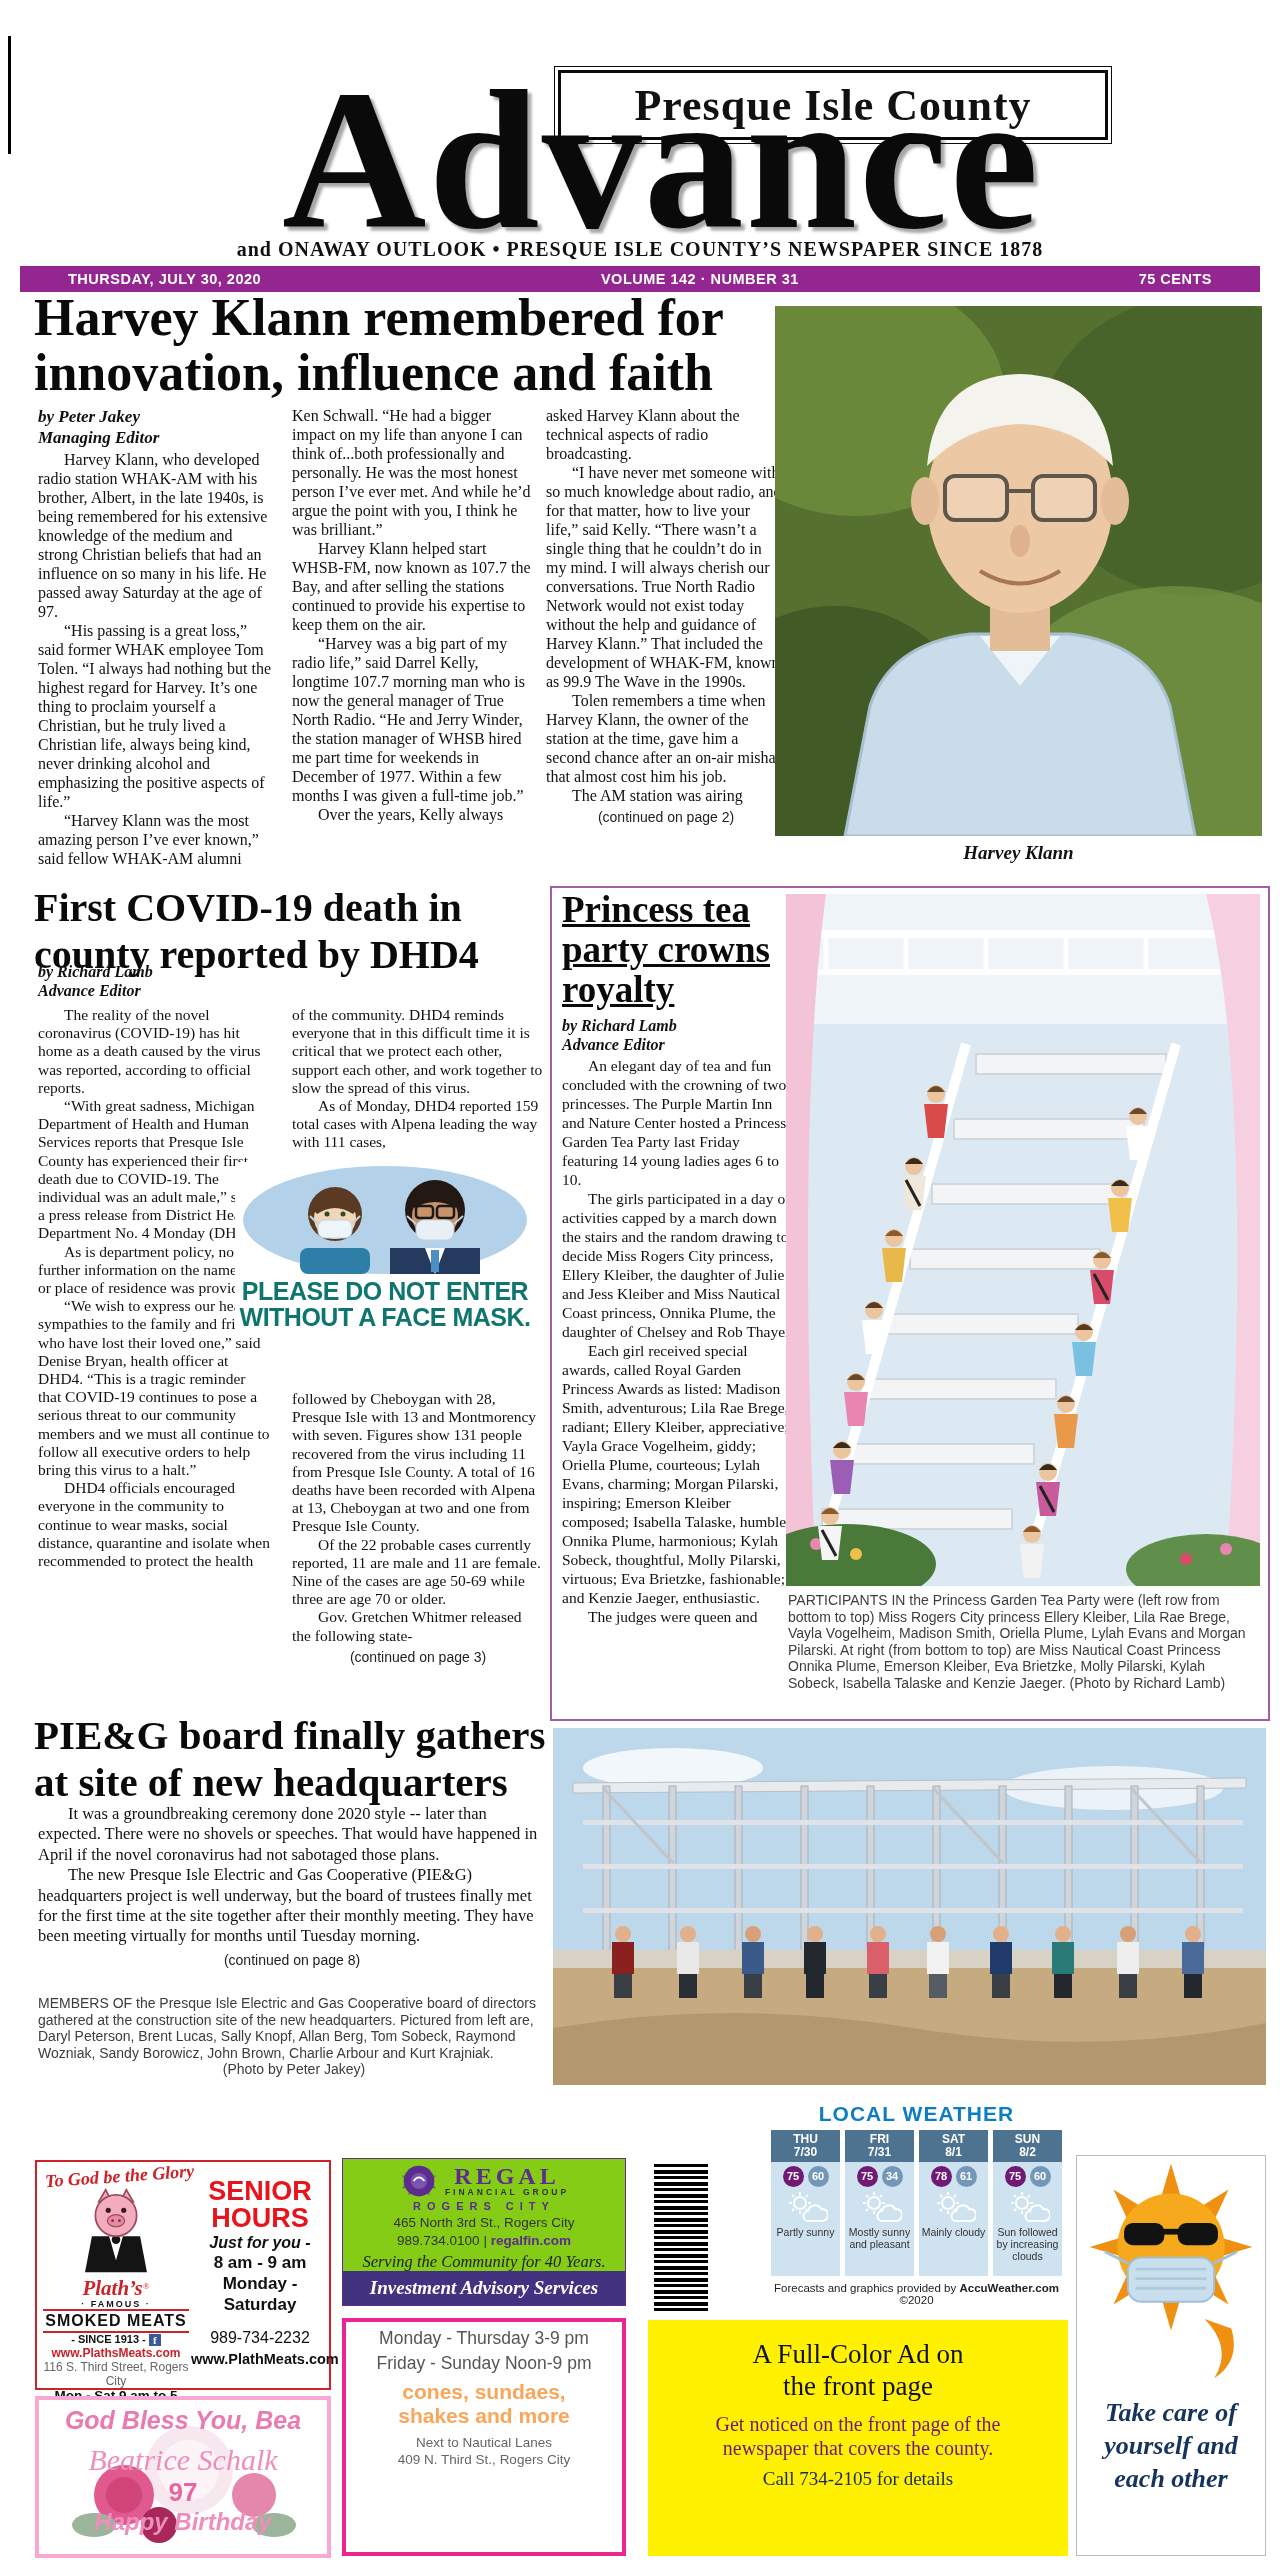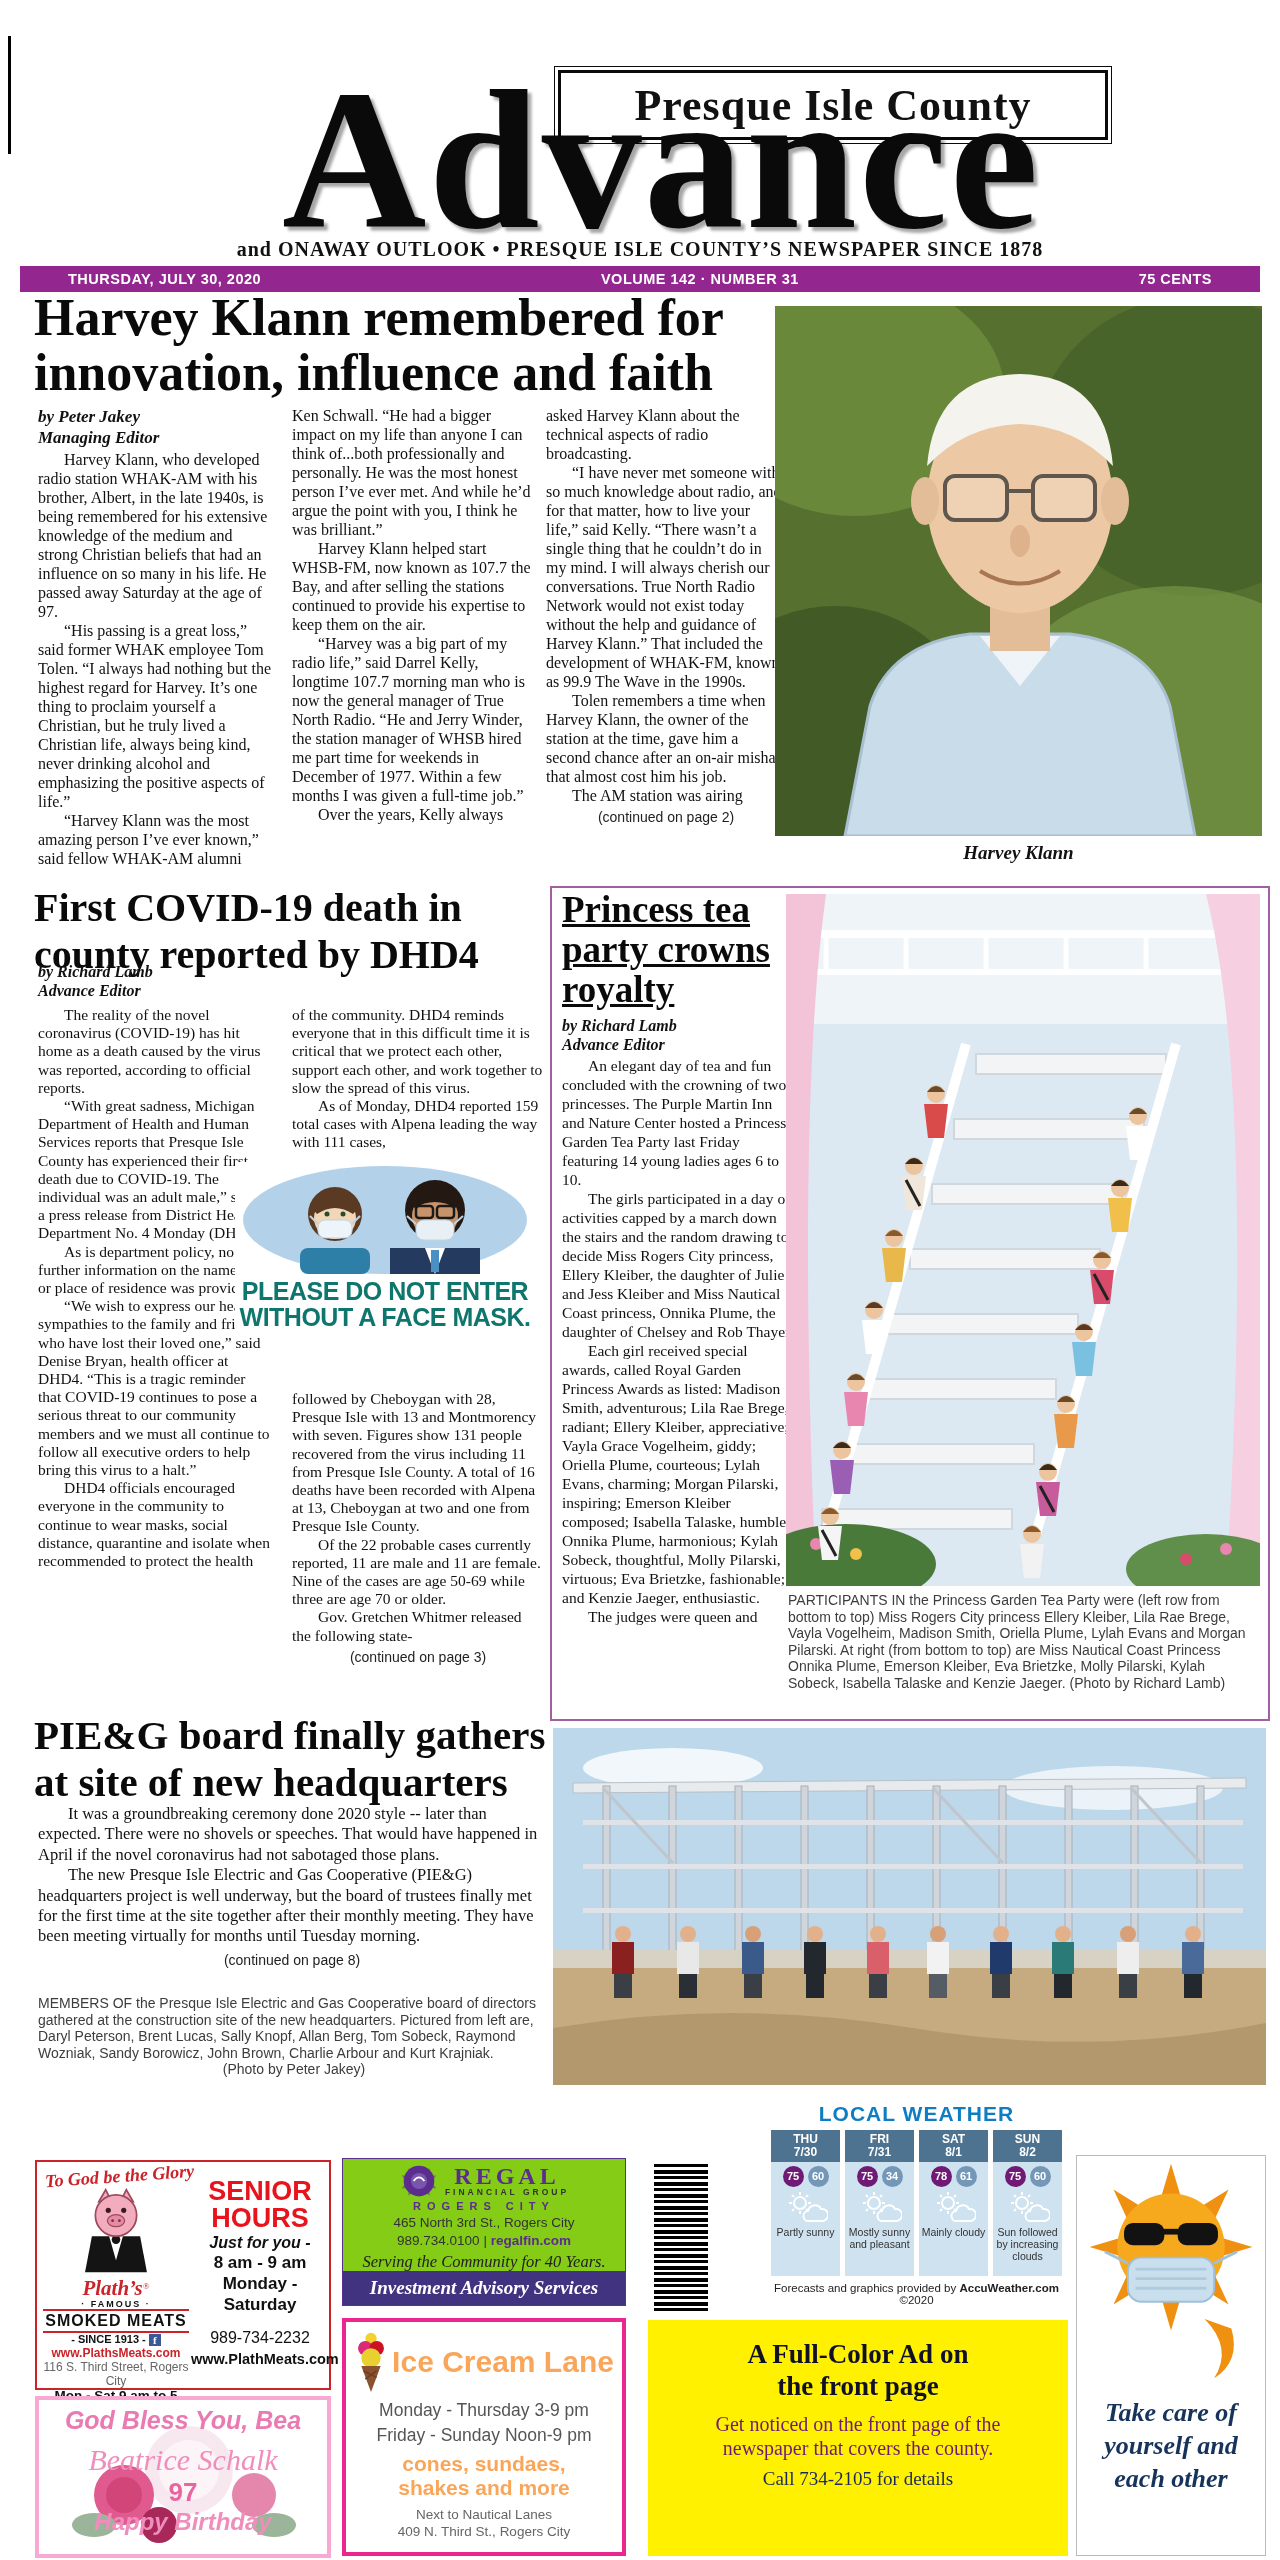--- a/index.html
+++ b/index.html
@@ -116,21 +116,21 @@
   .w-head{background:#4e7390;color:#fff;font-weight:bold;font-size:12px;line-height:13px;padding:3px 0;}
   .w-temps{display:flex;justify-content:center;gap:4px;margin-top:4px;}
   .w-hi,.w-lo{display:inline-block;width:21px;height:21px;border-radius:50%;color:#fff;font-weight:bold;
               font-size:11px;line-height:21px;}
   .w-hi{background:#701a75;} .w-lo{background:#7497b8;}
   .w-icon{display:block;margin:3px auto 0;}
   .w-desc{font-size:10.5px;line-height:12px;color:#333;padding:2px 2px 0;}
   .w-credit{text-align:center;font-size:11.5px;color:#222;margin-top:6px;}
 
   .fullcolor{left:648px;top:2320px;width:420px;height:236px;background:#fff100;text-align:center;box-sizing:border-box;padding-top:18px;}
-  .fc-title{font-weight:bold;font-size:27px;line-height:32px;color:#111126;}
+  .fc-title{font-weight:normal;font-size:27px;line-height:32px;color:#111126;}
   .fc-body{color:#701a75;font-size:20px;line-height:24px;width:300px;margin:10px auto 0;}
   .fc-call{color:#1b2a5e;font-size:19px;margin-top:8px;}
 
   .icecream{left:342px;top:2318px;width:284px;height:238px;border:4px solid #ec268f;box-sizing:border-box;background:#fff;
             text-align:center;font-family:"Liberation Sans",sans-serif;}
   .ic-titlerow{display:flex;align-items:center;justify-content:center;gap:4px;margin-top:8px;}
   .ic-title{color:#f9a65a;font-weight:bold;font-size:30px;letter-spacing:0px;}
   .ic-hours{color:#555;font-size:17.5px;line-height:25px;margin-top:4px;}
   .ic-items{color:#f9a65a;font-weight:bold;font-size:21px;line-height:24px;width:200px;margin:4px auto 0;}
   .ic-loc{color:#666;font-size:13.5px;line-height:17px;margin-top:6px;}
@@ -691,32 +691,20 @@
   <div class="abs fullcolor">
     <div class="fc-title">
       <div>A Full-Color Ad on</div>
       <div>the front page</div>
     </div>
     <div class="fc-body">Get noticed on the front page of the newspaper that covers the county.</div>
     <div class="fc-call">Call 734-2105 for details</div>
   </div>
 
   <div class="abs icecream">
-    <div class="ic-titlerow">
-      <svg width="34" height="64" viewBox="0 0 42 78">
-        <circle cx="21" cy="10" r="7" fill="#f2d22e"></circle>
-        <circle cx="14" cy="22" r="9" fill="#d92b7a"></circle>
-        <circle cx="28" cy="22" r="9" fill="#cc1122"></circle>
-        <circle cx="21" cy="34" r="12" fill="#e8d12e"></circle>
-        <polygon points="9,44 33,44 21,76" fill="#8b5230"></polygon>
-        <line x1="12" y1="50" x2="28" y2="58" stroke="#6e3f22" stroke-width="2"></line>
-        <line x1="28" y1="50" x2="14" y2="60" stroke="#6e3f22" stroke-width="2"></line>
-      </svg>
-      <span class="ic-title">Ice Cream Lane</span>
-    </div>
     <div class="ic-hours">
       <div>Monday - Thursday  3-9 pm</div>
       <div>Friday - Sunday  Noon-9 pm</div>
     </div>
     <div class="ic-items">cones, sundaes, shakes and more</div>
     <div class="ic-loc">
       <div>Next to Nautical Lanes</div>
       <div>409 N. Third St., Rogers City</div>
     </div>
   </div>

